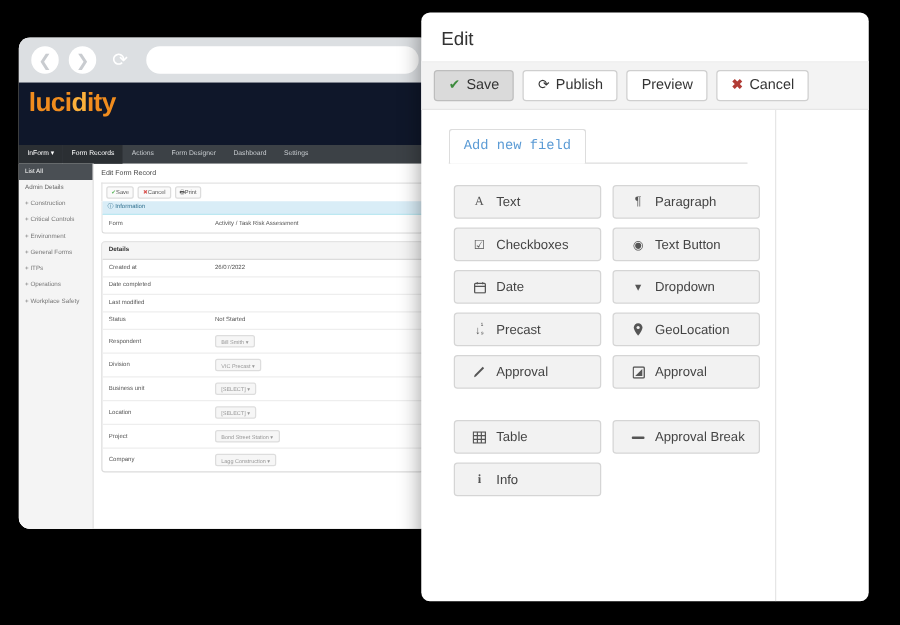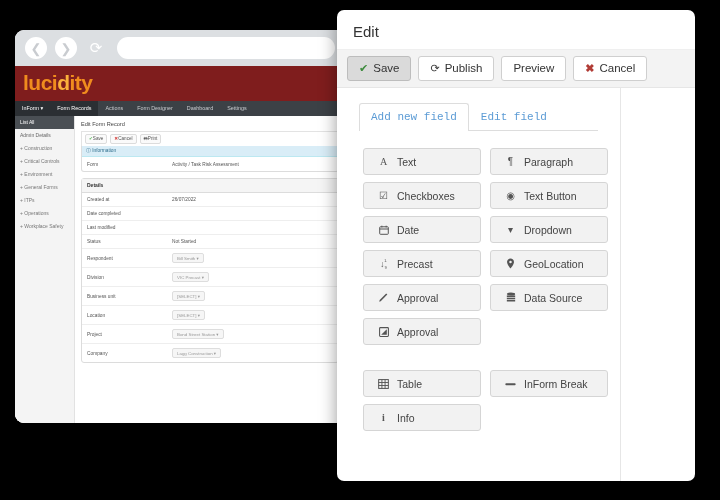--- a/index.html
+++ b/index.html
@@ -28,21 +28,21 @@
   }
   .reload-ic{
     width:22px;height:22px;border-radius:50%;
     display:flex;align-items:center;justify-content:center;
     color:#fff;font-size:15px;
   }
   #url-bar{
     flex:1;height:22px;background:#fff;border-radius:11px;margin-left:2px;
   }
 
-  #app-header{ background:#7f1d1d; height:35px; padding:6px 8px 0 8px;}
+  #app-header{ background:#0f172a; height:50px; padding:6px 8px 0 8px;}
   #logo{
     font-size:21px;font-weight:bold;letter-spacing:-.5px;line-height:1;
   }
   #logo .o1{color:#F08C1E;}
   #logo .o2{color:#FBB03B;}
 
   #app-nav{
     height:15px;background:#3c4146;display:flex;align-items:center;
     font-size:5.4px;color:#c8ccd0;
   }
@@ -284,21 +284,20 @@
       <span class="ic-red">✖</span>
       <span>Cancel</span>
     </div>
   </div>
 
   <div id="modal-body">
     <div id="modal-left">
 
       <div id="tabs">
         <div class="tab active">Add new field</div>
-        <div class="tab">Edit field</div>
       </div>
 
       <div id="field-grid">
 
         <div class="fbtn">
           <span class="fi" style="font-family:'Liberation Serif',serif;">A</span>
           <span>Text</span>
         </div>
         <div class="fbtn">
           <span class="fi">¶</span>
@@ -346,31 +345,20 @@
         </div>
         <div class="fbtn">
           <span class="fi">
             <svg width="11" height="11" viewBox="0 0 13 13" aria-hidden="true">
                 <path d="M1.5 11.5 L3.2 10.8 L11 3 L9.7 1.7 L2 9.5 Z" fill="#555"></path>
               </svg>
           </span>
           <span>Approval</span>
         </div>
 
-        <div class="fbtn">
-          <span class="fi">
-            <svg width="10" height="11" viewBox="0 0 12 13" aria-hidden="true">
-                <ellipse cx="6" cy="2.2" rx="5" ry="1.8" fill="#555"></ellipse>
-                <rect x="1" y="4" width="10" height="1.9" fill="#555"></rect>
-                <rect x="1" y="6.7" width="10" height="1.9" fill="#555"></rect>
-                <rect x="1" y="9.4" width="10" height="1.9" fill="#555"></rect>
-              </svg>
-          </span>
-          <span>Data Source</span>
-        </div>
         <div class="fbtn">
           <span class="fi">
             <svg width="10" height="10" viewBox="0 0 12 12" aria-hidden="true">
                 <rect x="0.7" y="0.7" width="10.6" height="10.6" rx="1" fill="none" stroke="#555" stroke-width="1.3"></rect>
                 <path d="M2.6 9.4 L9.4 2.6 L9.4 9.4 Z" fill="#555"></path>
               </svg>
           </span>
           <span>Approval</span>
         </div>
 
@@ -387,21 +375,21 @@
               </svg>
           </span>
           <span>Table</span>
         </div>
         <div class="fbtn">
           <span class="fi">
             <svg width="12" height="6" viewBox="0 0 14 6" aria-hidden="true">
                 <rect x="0.5" y="2" width="13" height="2.6" rx="1" fill="#555"></rect>
               </svg>
           </span>
-          <span>InForm Break</span>
+          <span>Approval Break</span>
         </div>
 
         <div class="fbtn">
           <span class="fi" style="font-family:'Liberation Serif',serif;font-weight:bold;">i</span>
           <span>Info</span>
         </div>
 
       </div>
     </div>
 

